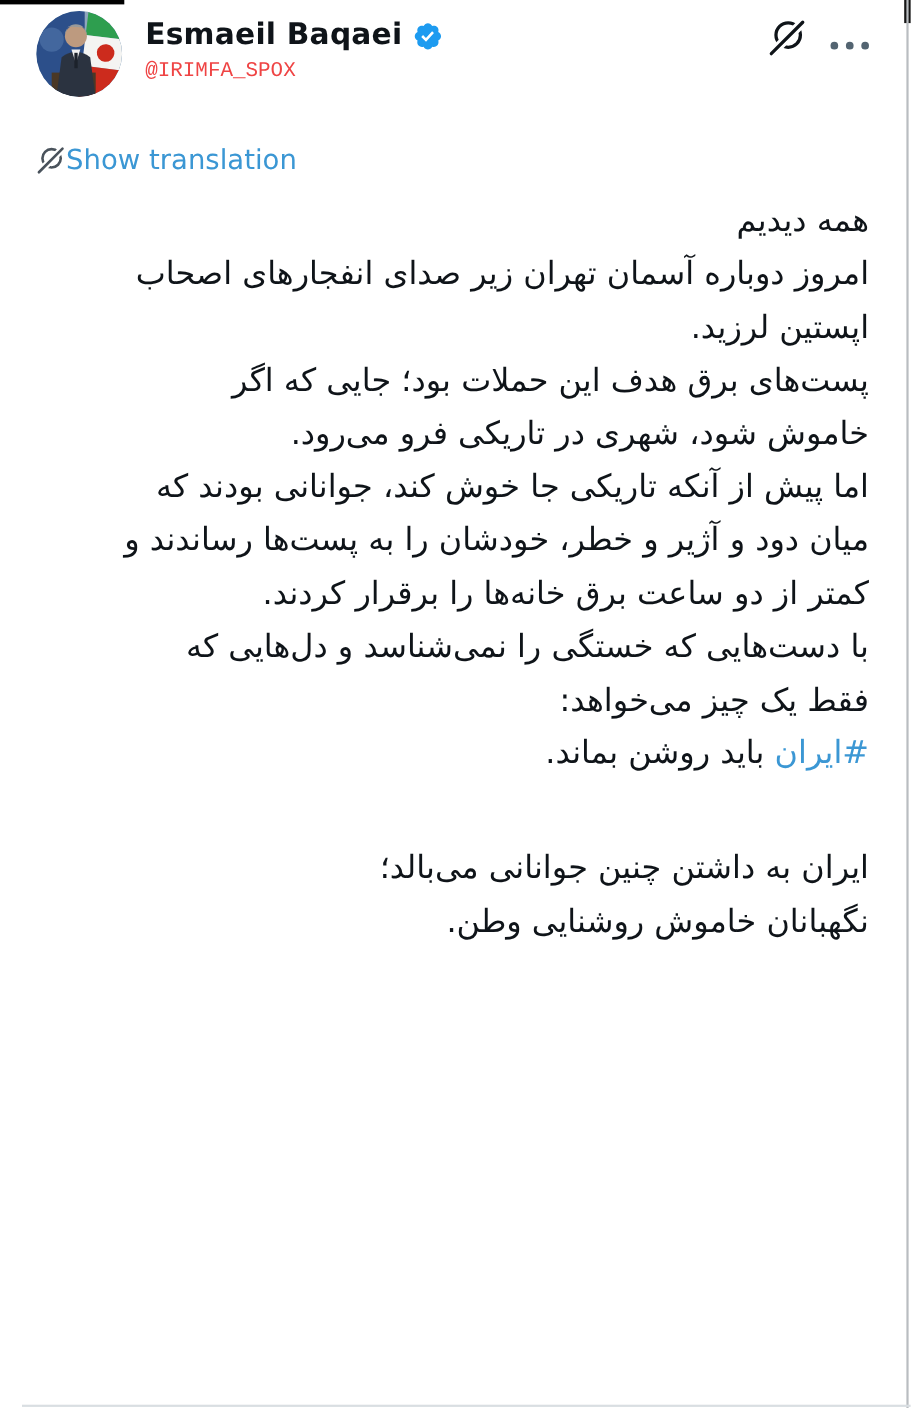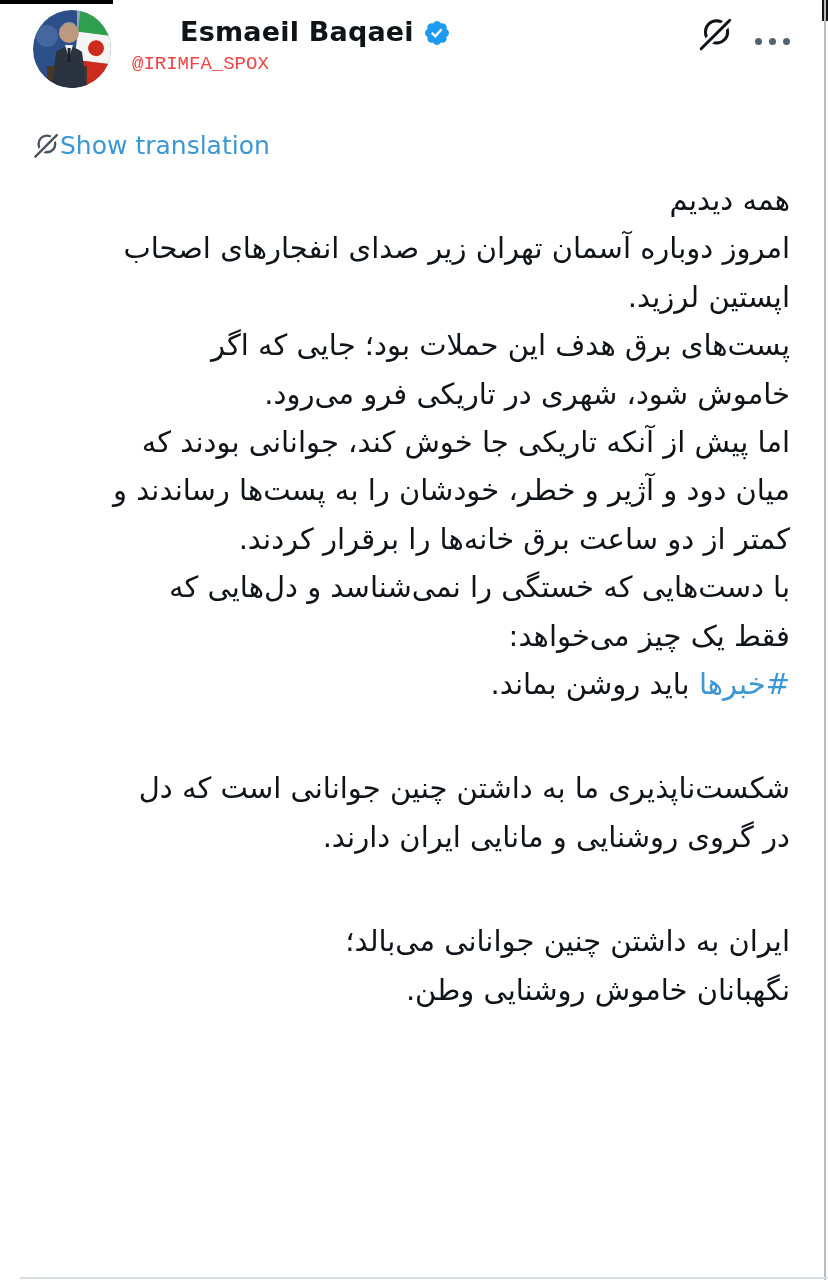--- a/index.html
+++ b/index.html
@@ -9,21 +9,20 @@
   }
   
   .avatar{
     position:absolute;left:33px;top:10px;width:78px;height:78px;border-radius:50%;
     overflow:hidden;cursor:pointer;background:#9db3c8;
   }
   .avatar svg{display:block;width:78px;height:78px;}
   .name-row{
     position:absolute;left:132px;top:16px;display:flex;align-items:center;gap:9px;
     cursor:pointer;
-    margin-left:48px;
   }
   .display-name{font-size:27px;font-weight:bold;color:#0f1419;letter-spacing:.2px;}
   .badge{width:28px;height:28px;margin-top:2px;}
   .handle{position:absolute;left:132px;top:53px;font-size:19px;color:#ef4444;font-family:Liberation Mono, monospace;}
   .grok-top{position:absolute;left:698px;top:16px;width:36px;height:36px;cursor:pointer;}
   .more-btn{position:absolute;left:751px;top:34px;display:flex;gap:7px;cursor:pointer;padding:4px;}
   .more-btn i{width:7px;height:7px;border-radius:50%;background:#536471;display:block;}
   
   .translate-row{
     position:absolute;left:33px;top:131px;display:flex;align-items:center;cursor:pointer;
@@ -114,18 +113,16 @@
   <p><span>همه دیدیم
 امروز دوباره آسمان تهران زیر صدای انفجارهای اصحاب
 اپستین لرزید.
 پست‌های برق هدف این حملات بود؛ جایی که اگر
 خاموش شود، شهری در تاریکی فرو می‌رود.
 اما پیش از آنکه تاریکی جا خوش کند، جوانانی بودند که
 میان دود و آژیر و خطر، خودشان را به پست‌ها رساندند و
 کمتر از دو ساعت برق خانه‌ها را برقرار کردند.
 با دست‌هایی که خستگی را نمی‌شناسد و دل‌هایی که
 فقط یک چیز می‌خواهد:
-</span><a class="hashtag">#خبرها</a><span> باید روشن بماند.</span></p>
-  <p>شکست‌ناپذیری ما به داشتن چنین جوانانی است که دل
-در گروی روشنایی و مانایی ایران دارند.</p>
+</span><a class="hashtag">#ایران</a><span> باید روشن بماند.</span></p>
   <p>ایران به داشتن چنین جوانانی می‌بالد؛
 نگهبانان خاموش روشنایی وطن.</p>
 </div>
 
 </body></html>

